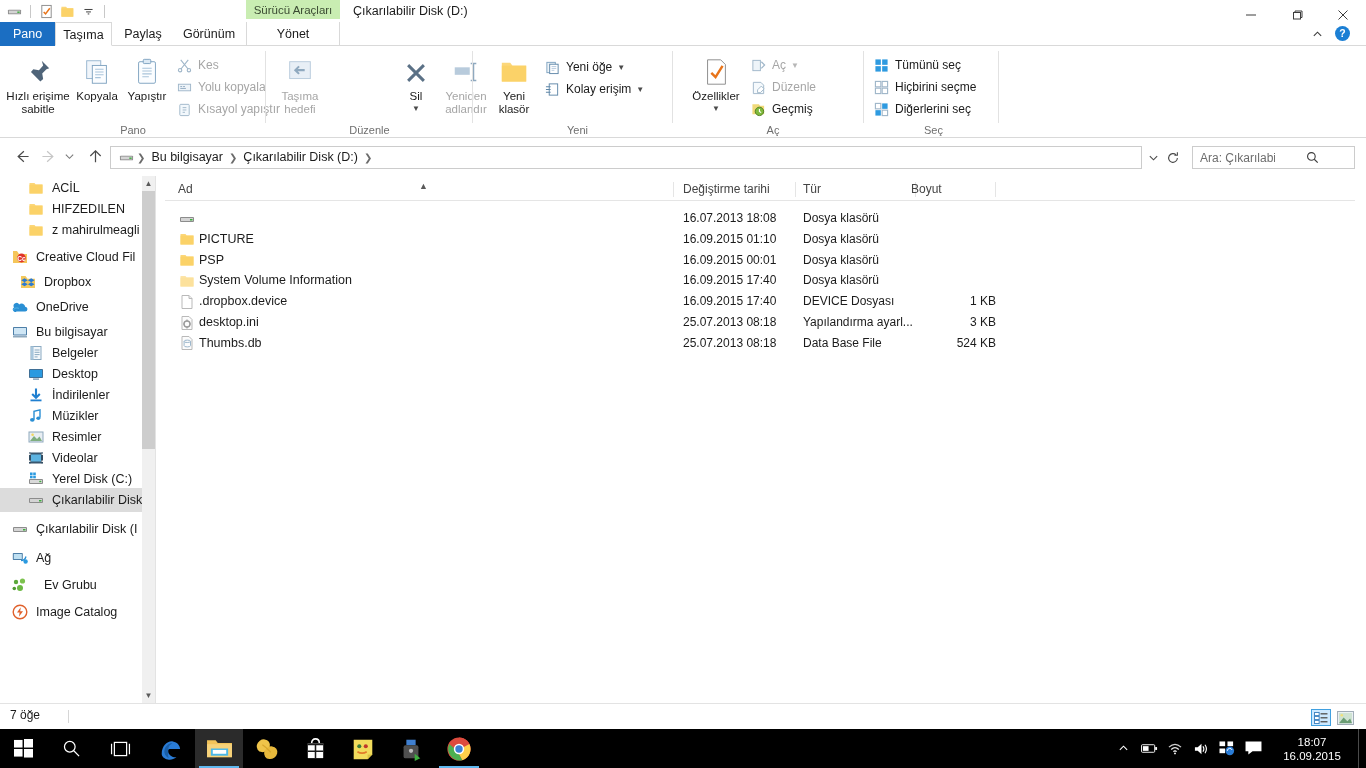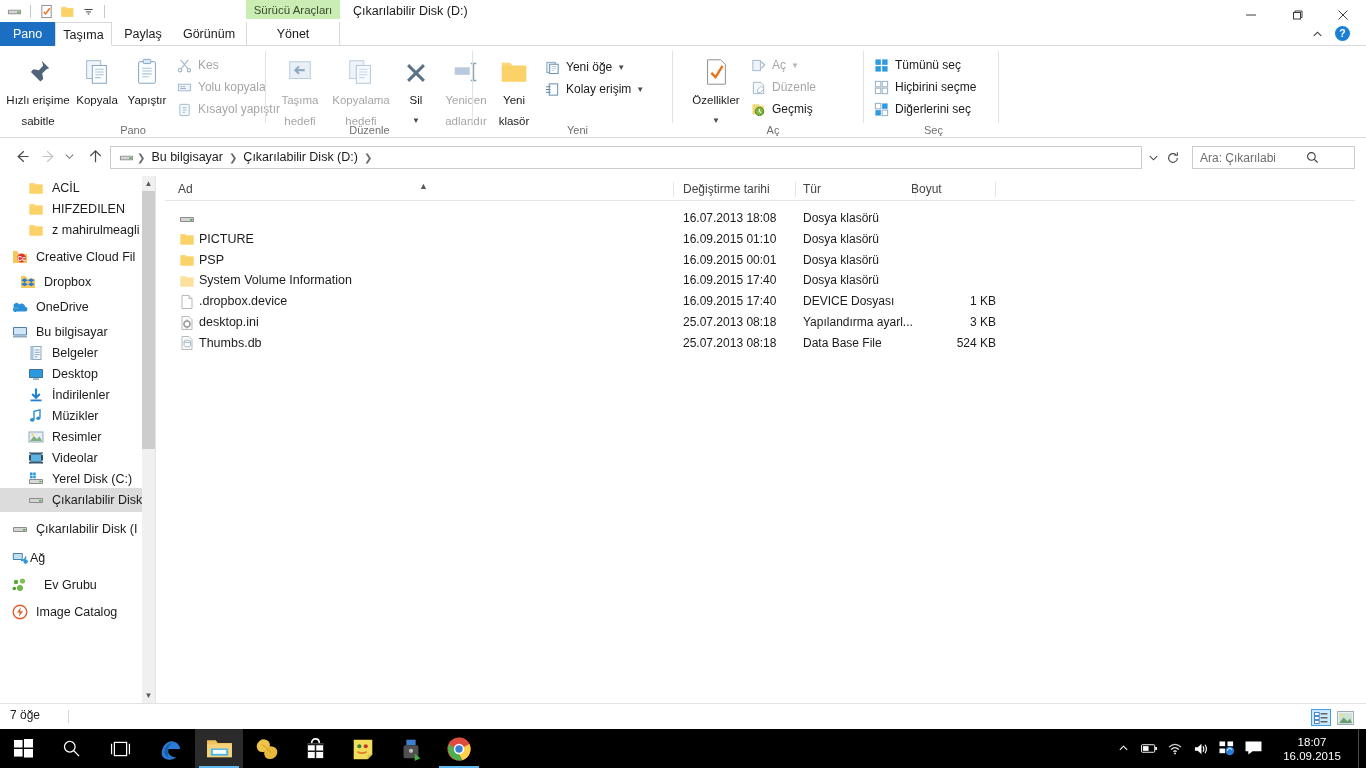--- a/index.html
+++ b/index.html
@@ -58,21 +58,21 @@
     background:#ffffff; border-bottom:1px solid #d9d9d9;
   }
   .grp { position:absolute; top:0; height:92px; }
   .grp .gsep { position:absolute; right:0; top:5px; width:1px; height:72px; background:#e2e2e2; }
   .glabel {
     position:absolute; bottom:2px; left:0; width:100%; text-align:center;
     font-size:11px; color:#6f6f6f;
   }
   .bigbtn {
     position:absolute; top:5px; width:62px; text-align:center;
-    font-size:11.5px; color:#1b1b1b; line-height:21px;
+    font-size:11.5px; color:#1b1b1b; line-height:13px;
   }
   .bigbtn .bi { height:36px; display:flex; align-items:flex-end; justify-content:center; margin-bottom:3px; }
   .bigbtn.dim { color:#a6a6a6; }
   .smallbtn {
     position:absolute; height:22px; display:flex; align-items:center; gap:5px;
     font-size:12px; color:#1b1b1b; white-space:nowrap;
   }
   .smallbtn.dim { color:#a6a6a6; }
   .smallbtn .si { width:17px; height:17px; display:flex; align-items:center; justify-content:center; flex:0 0 17px; }
   .caret { font-size:8px; color:#4a4a4a; }
@@ -295,30 +295,20 @@
     <div class="grp" style="left:266px;width:216px;">
       <div class="bigbtn dim" style="left:6px;width:56px;">
         <div class="bi">
           <svg width="30" height="30" viewBox="0 0 32 32">
               <rect x="5" y="5" width="22" height="18" fill="#e8eff6" stroke="#b8cbdc"></rect>
               <path d="M21 14H11m4-4l-4 4 4 4" stroke="#8fa9bf" stroke-width="2.2" fill="none"></path>
             </svg>
         </div>
         <div>Taşıma hedefi</div>
       </div>
-      <div class="bigbtn dim" style="left:62px;width:66px;">
-        <div class="bi">
-          <svg width="30" height="30" viewBox="0 0 32 32">
-              <rect x="4" y="4" width="15" height="19" fill="#eef4f9" stroke="#b8cbdc"></rect>
-              <rect x="11" y="9" width="15" height="19" fill="#f7fbfe" stroke="#aec4d6"></rect>
-              <path d="M14 13h9M14 16h9M14 19h9M14 22h6" stroke="#c6d7e5" stroke-width="1.1"></path>
-            </svg>
-        </div>
-        <div>Kopyalama hedefi</div>
-      </div>
       <div class="bigbtn" style="left:130px;width:40px;">
         <div class="bi">
           <svg width="28" height="28" viewBox="0 0 32 32">
               <path d="M7 7l18 18M25 7L7 25" stroke="#5b7186" stroke-width="3.4" fill="none"></path>
             </svg>
         </div>
         <div>Sil</div>
         <div style="margin-top:-1px;" class="caret">▼</div>
       </div>
       <div class="bigbtn dim" style="left:170px;width:60px;">
@@ -677,21 +667,21 @@
       </div>
       <div class="navitem" style="top: 370px;">
         <span class="ni" style="margin-left:10px">
           <svg width="16" height="16" viewBox="0 0 16 16">
             <rect x="0.8" y="3" width="10" height="7" rx="0.7" fill="#4e7fa8"></rect>
             <rect x="1.8" y="4" width="8" height="5" fill="#bfe0f2"></rect>
             <path d="M9 10.5q4 0 5 -4" stroke="#2a8fd4" stroke-width="1.3" fill="none"></path>
             <circle cx="13.6" cy="11.5" r="2.2" fill="#2a9ae0"></circle>
           </svg>
         </span>
-        <span style="">Ağ</span>
+        <span style="margin-left:6px">Ağ</span>
       </div>
       <div class="navitem" style="top: 397px;">
         <span class="ni" style="margin-left:10px">
           <svg width="16" height="16" viewBox="0 0 16 16">
             <circle cx="4" cy="5" r="2.2" fill="#5aa83a"></circle>
             <circle cx="10.5" cy="4" r="2.6" fill="#7cc24e"></circle>
             <circle cx="8" cy="11" r="3" fill="#6bb843"></circle>
             <circle cx="2.3" cy="11.5" r="1.8" fill="#4f9a33"></circle>
           </svg>
         </span>

